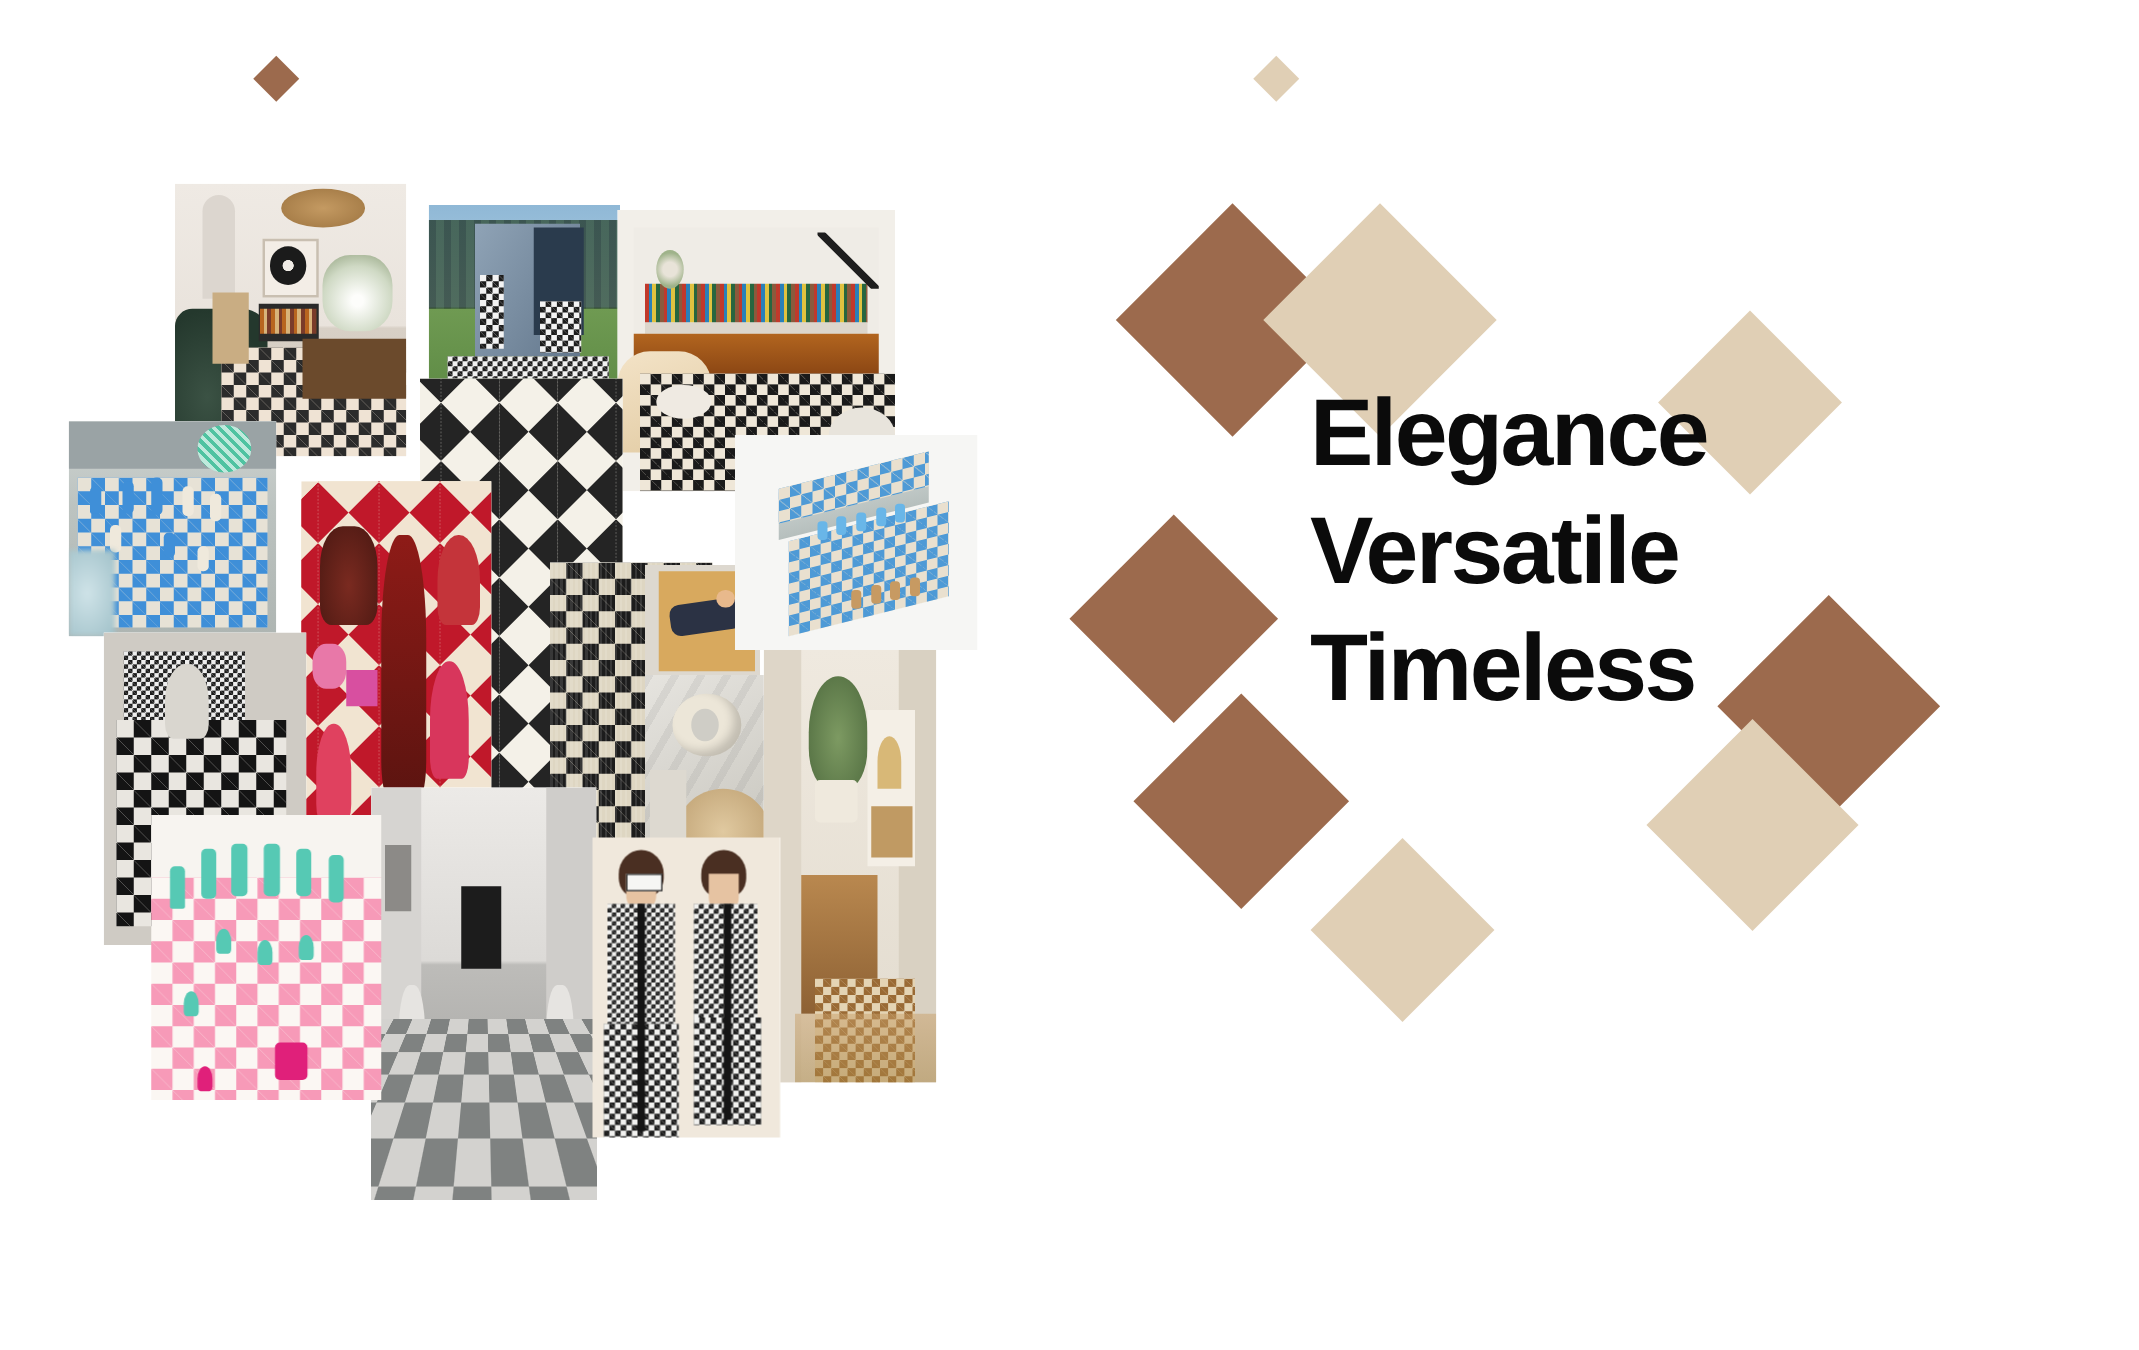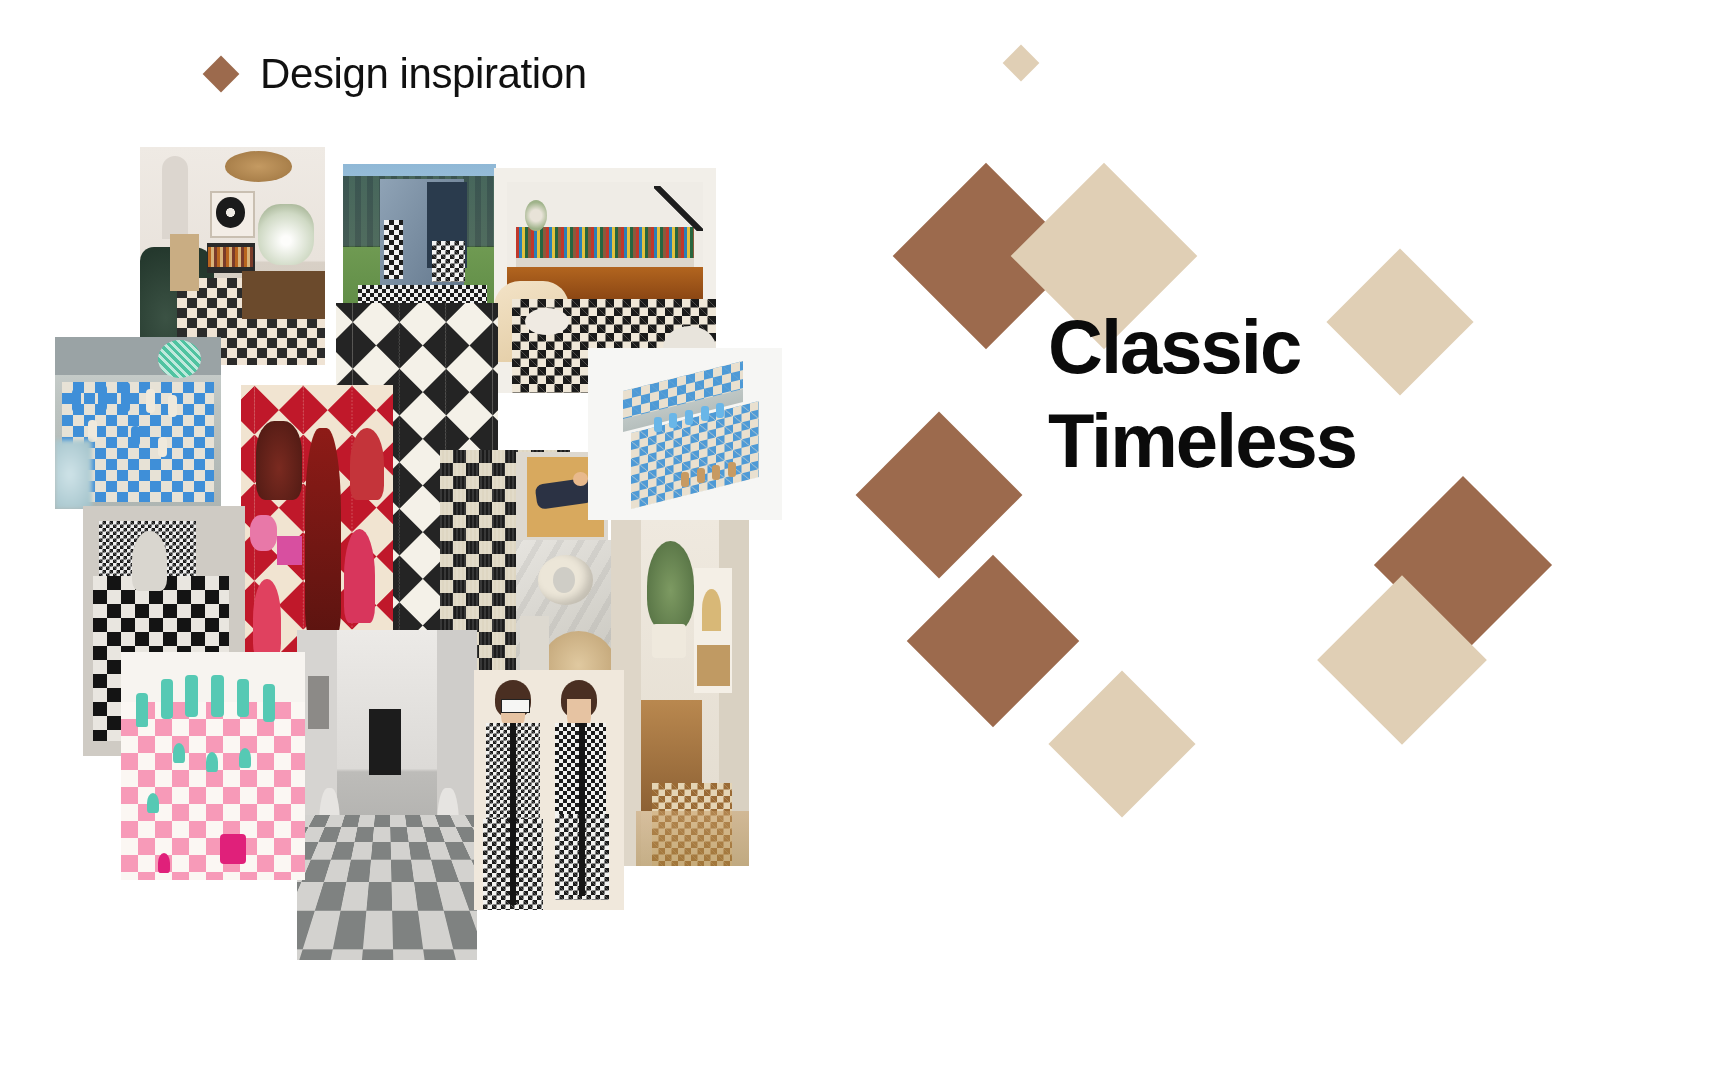--- a/index.html
+++ b/index.html
@@ -38,21 +38,20 @@
   .wdia{position:absolute;transform:rotate(45deg);}
   #headline{position:absolute;left:168px;top:120px;width:430px;
             font-size:76px;line-height:1.24;font-weight:700;letter-spacing:-2px;color:#0b0b0b;}
   #headline div{white-space:nowrap;}
 </style>
 </head>
 <body>
 
 <div class="heading" id="h-left">
   <span class="dia" style="background:#9C6A4D"></span>
-  <span class="txt">Design inspiration</span>
 </div>
 
 <div class="heading" id="h-right">
   <span class="dia" style="background:#E0CFB5"></span>
 </div>
 
 <div id="collage">
 
   <div class="ph" style="left:140px;top:27px;width:185px;height:218px;">
     <i style="background:linear-gradient(180deg,#efeae4 0%,#e9e3dc 52%,#d8d0c6 53%,#cfc6ba 100%);"></i>
@@ -238,16 +237,17 @@
   <div class="wdia" style="left:40px;top:10px;width:132px;height:132px;background:#9C6A4D;"></div>
   <div class="wdia" style="left:158px;top:10px;width:132px;height:132px;background:#E0CFB5;"></div>
   <div class="wdia" style="left:468px;top:90px;width:104px;height:104px;background:#E0CFB5;"></div>
   <div class="wdia" style="left:0px;top:256px;width:118px;height:118px;background:#9C6A4D;"></div>
   <div class="wdia" style="left:520px;top:322px;width:126px;height:126px;background:#9C6A4D;"></div>
   <div class="wdia" style="left:52px;top:400px;width:122px;height:122px;background:#9C6A4D;"></div>
   <div class="wdia" style="left:462px;top:420px;width:120px;height:120px;background:#E0CFB5;"></div>
   <div class="wdia" style="left:190px;top:512px;width:104px;height:104px;background:#E0CFB5;"></div>
 
   <div id="headline">
-    <div>Classic</div>
+    <div>Elegance</div>
+    <div>Versatile</div>
     <div>Timeless</div>
   </div>
 </div>
 
 </body></html>

